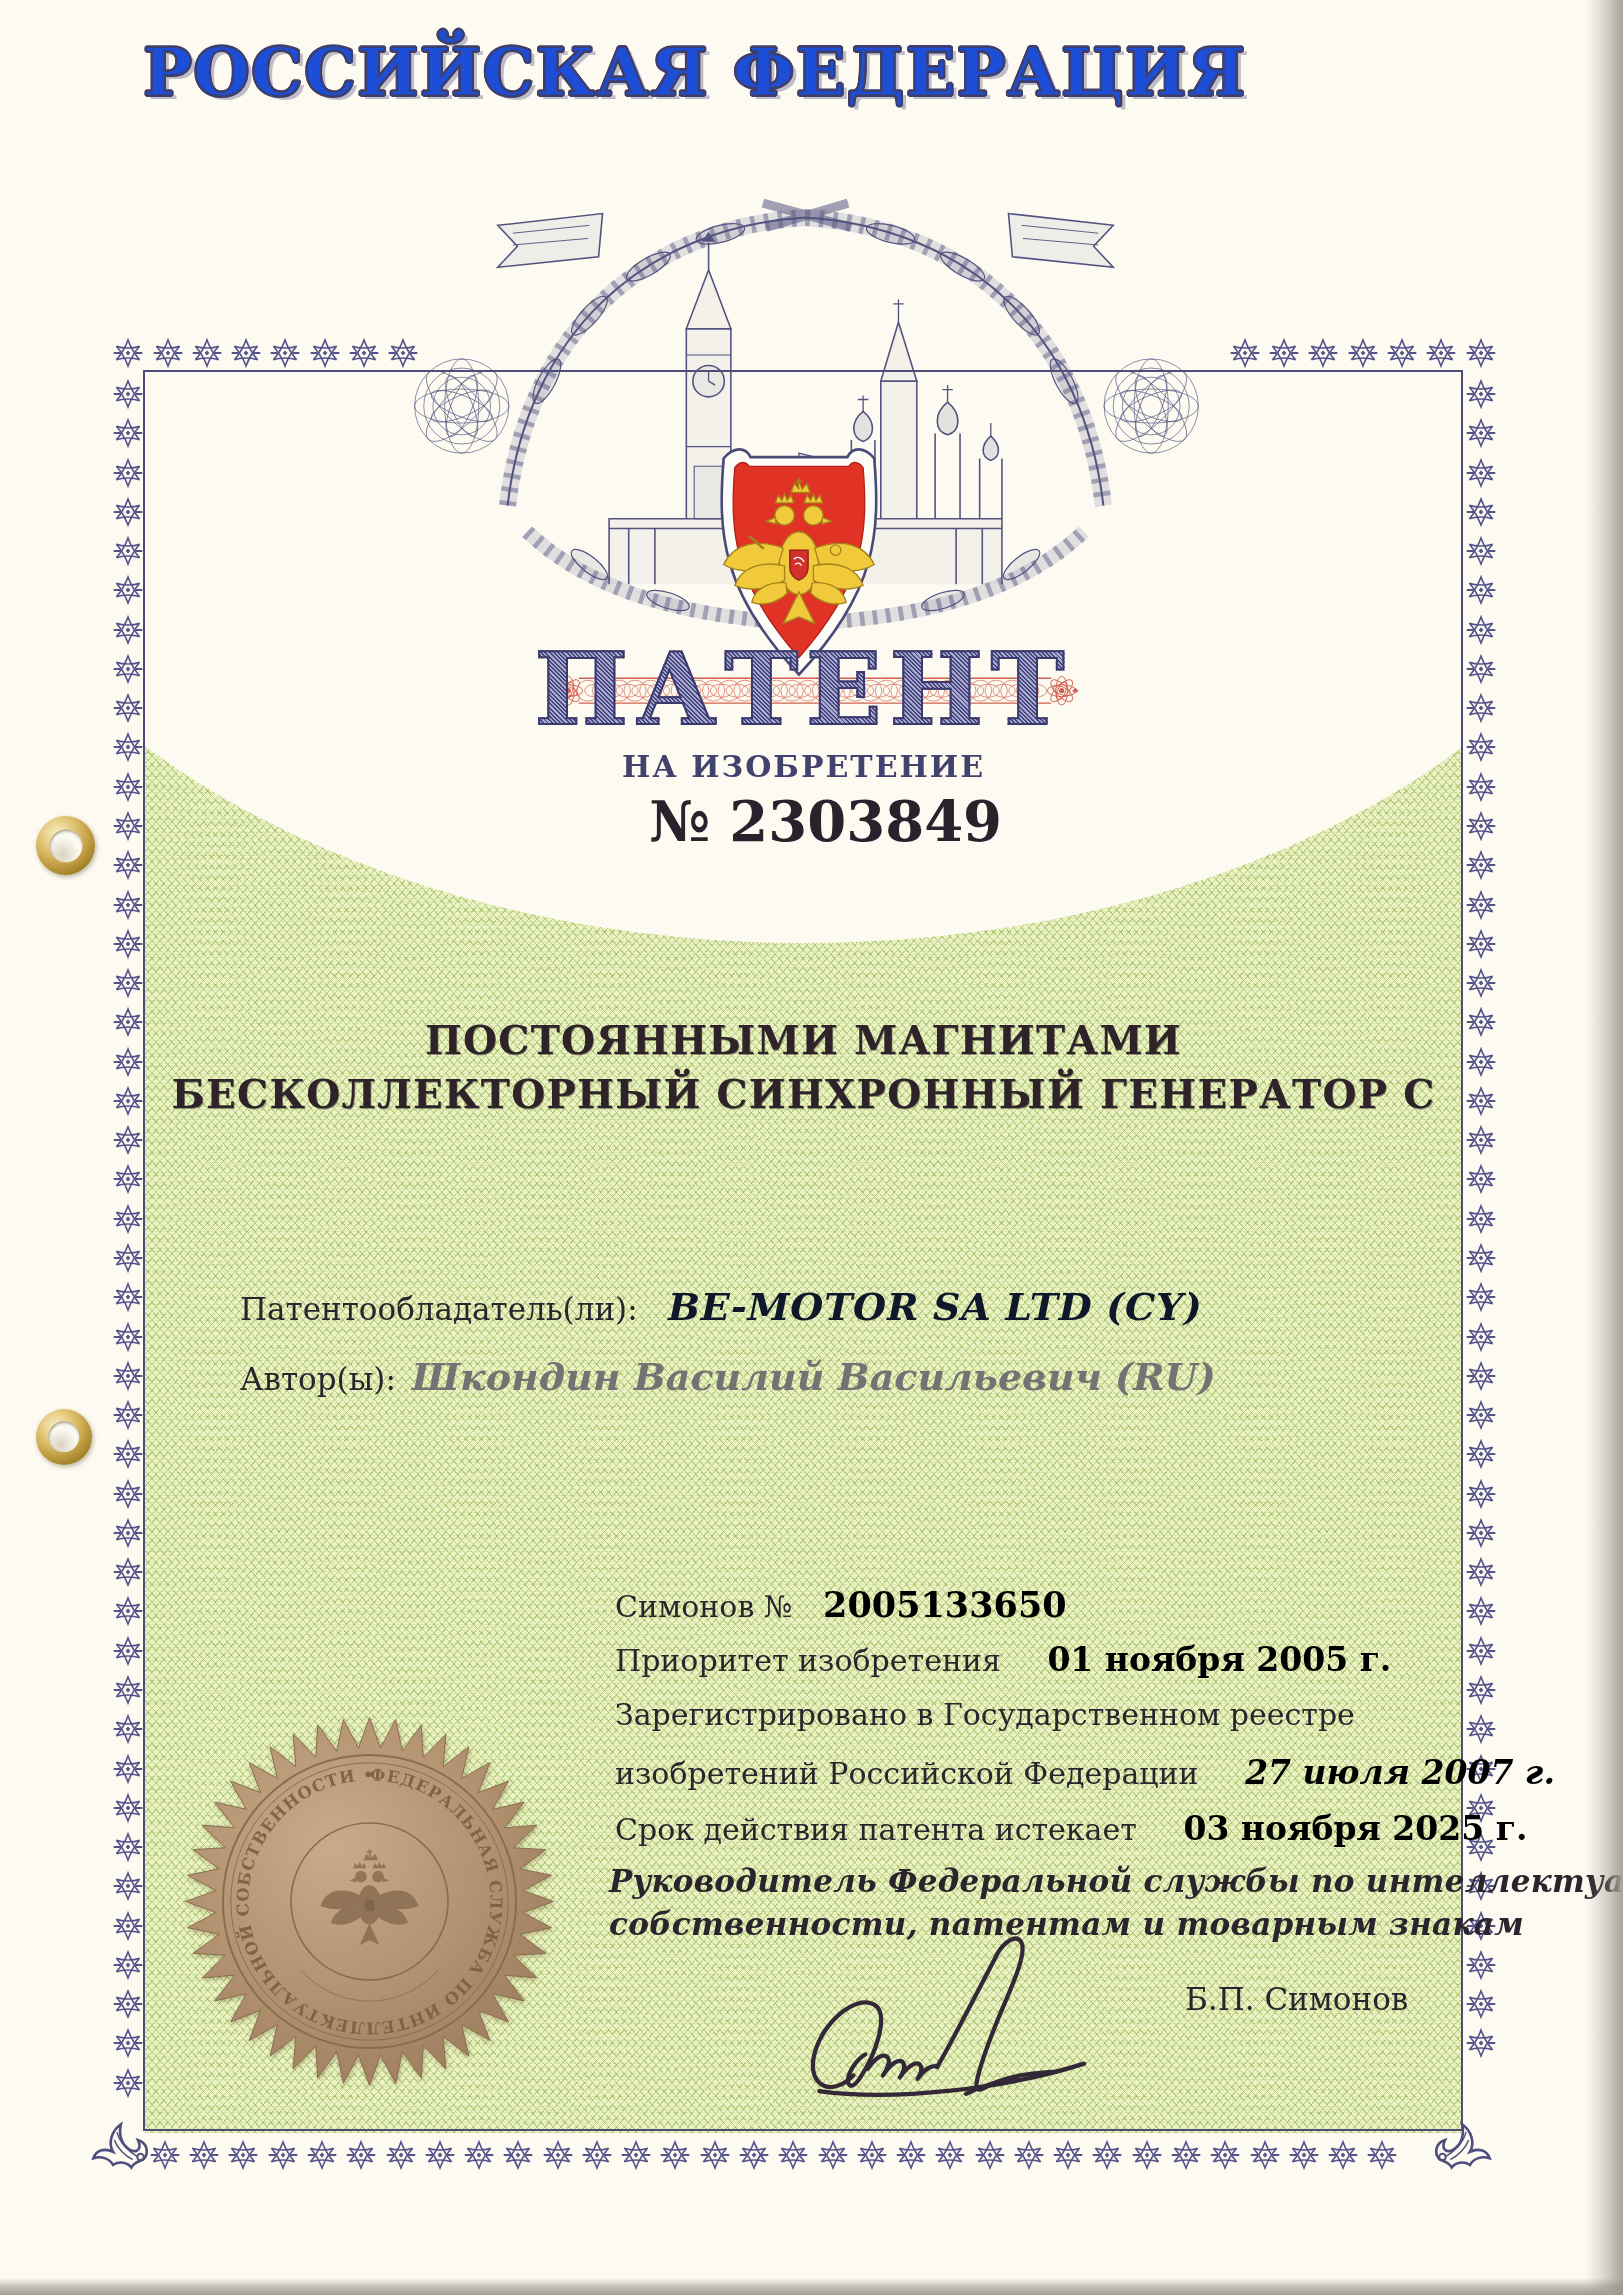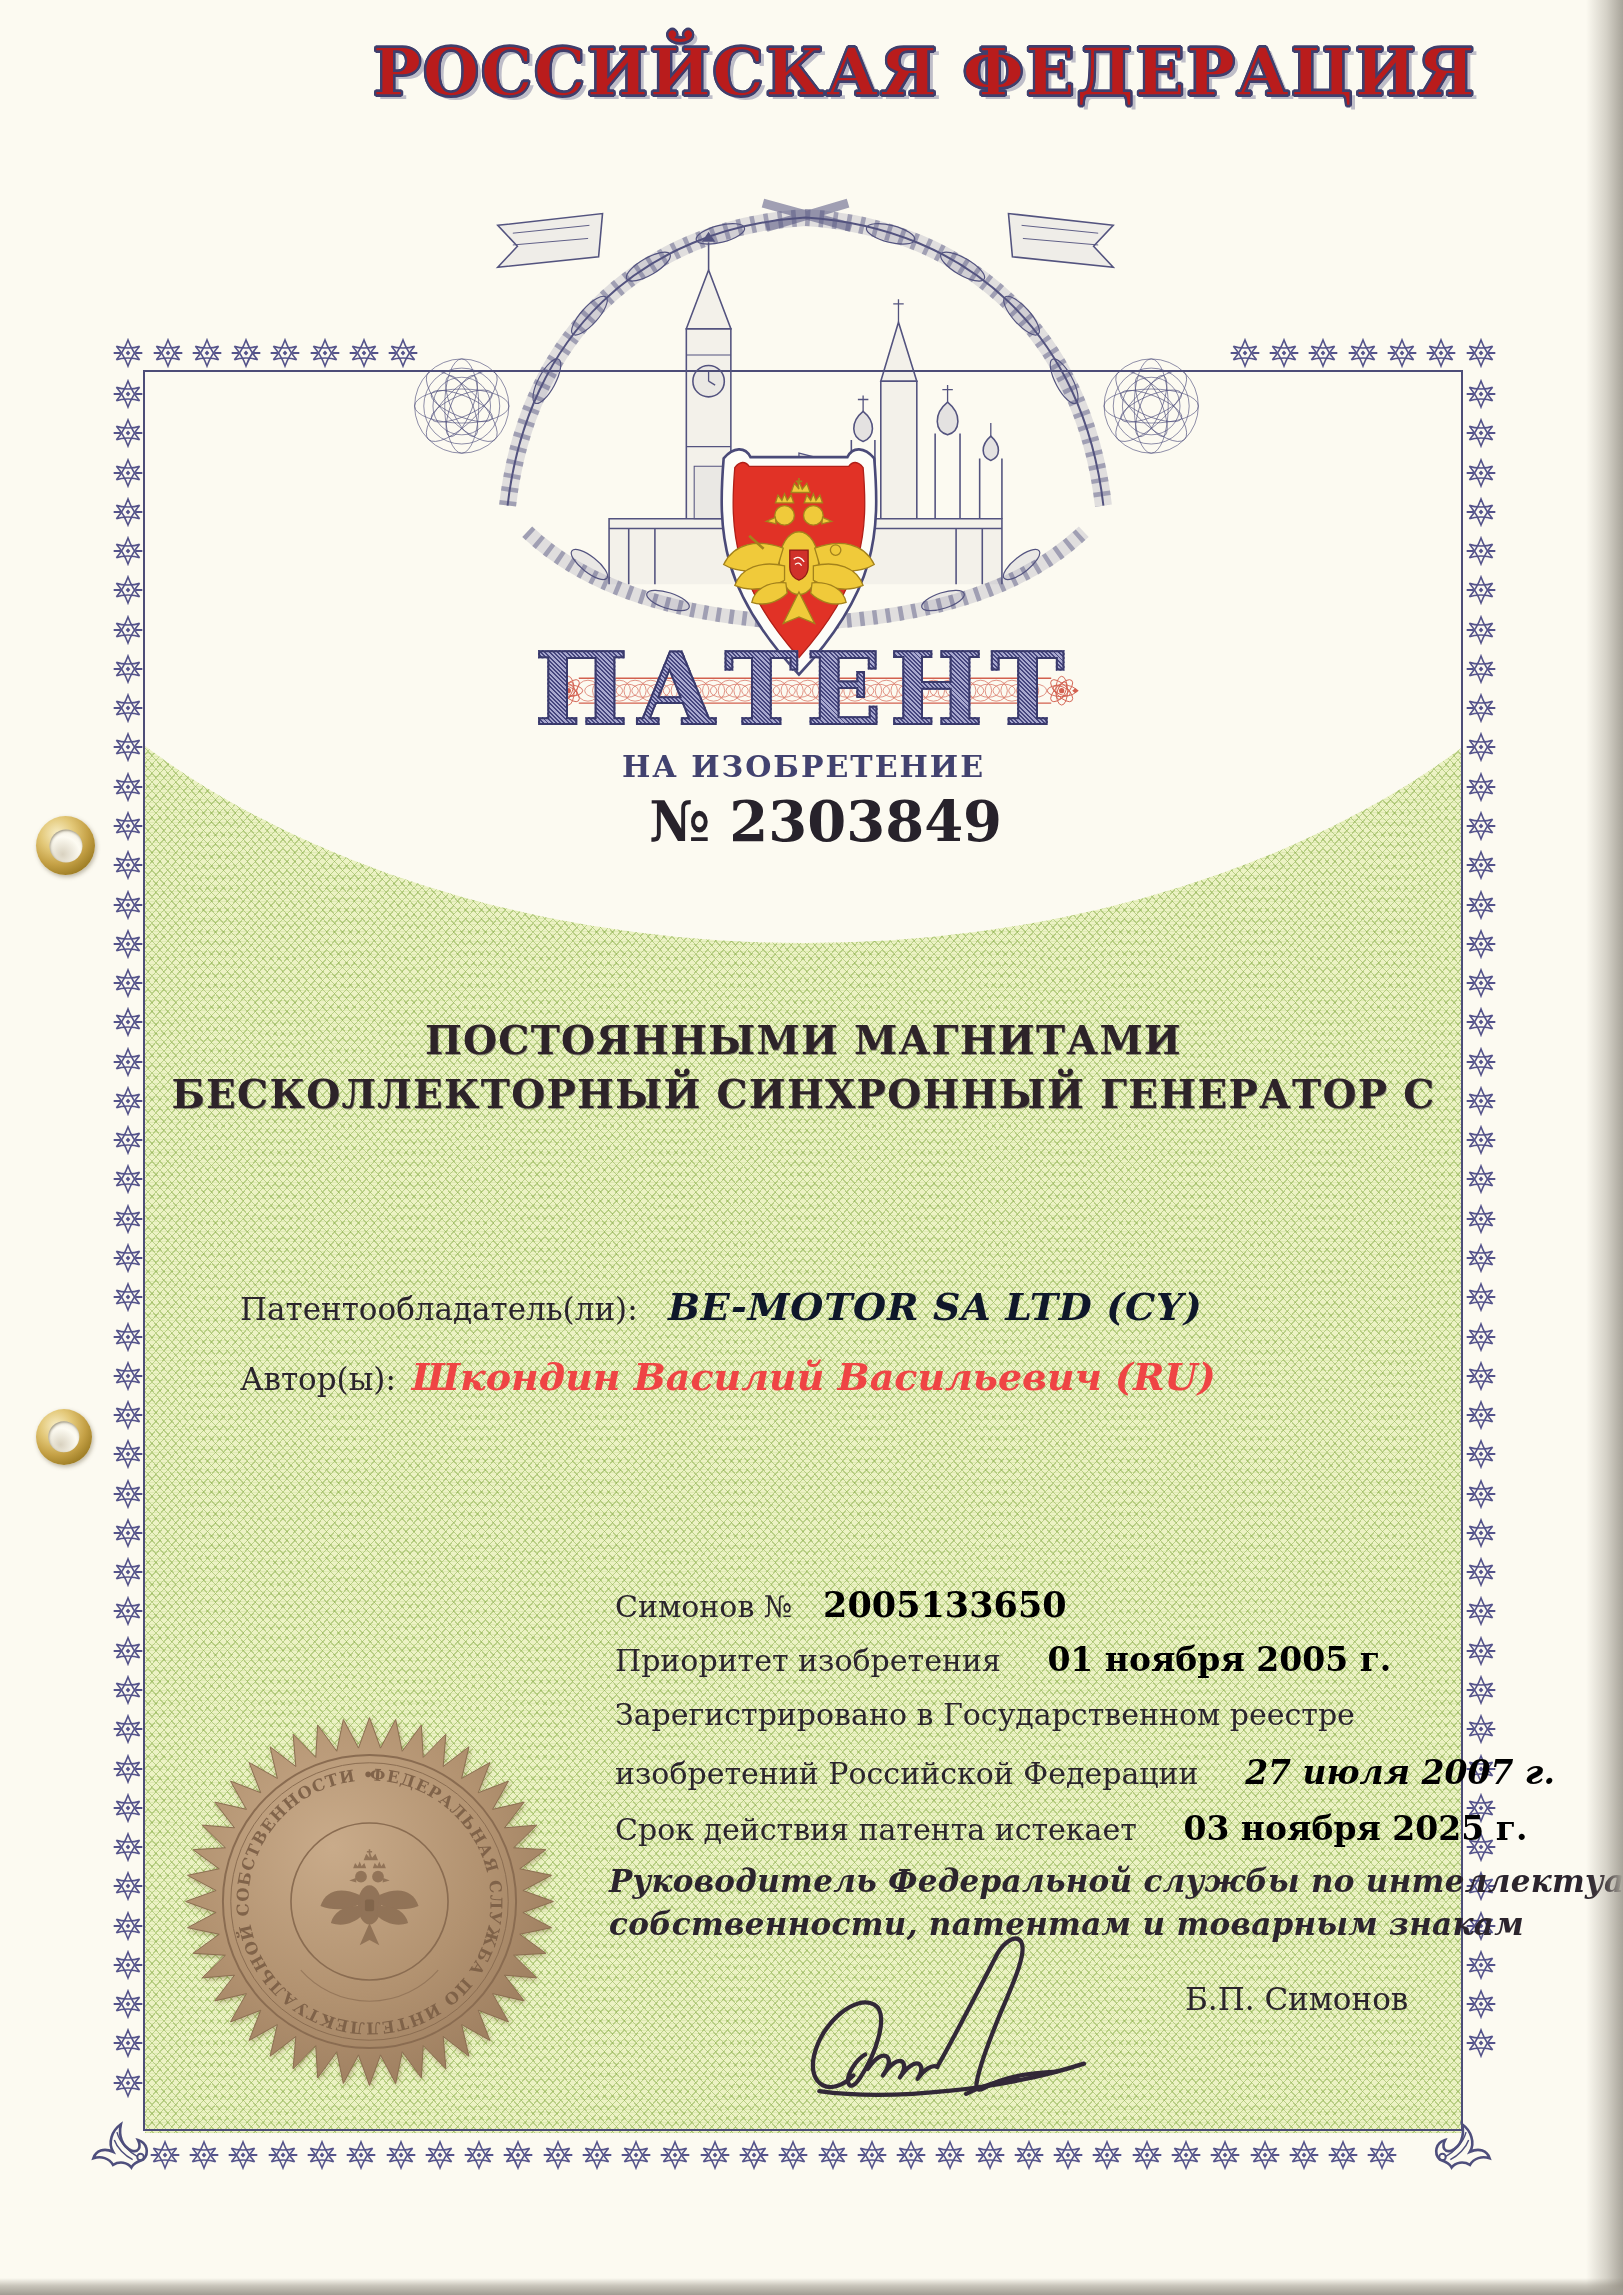--- a/index.html
+++ b/index.html
@@ -24,22 +24,22 @@
       repeating-linear-gradient(48deg, rgba(138,175,75,.50) 0 1px, rgba(0,0,0,0) 1px 5.9px),
       repeating-linear-gradient(-48deg, rgba(138,175,75,.50) 0 1px, rgba(0,0,0,0) 1px 5.9px),
       repeating-linear-gradient(0deg, rgba(160,195,100,.18) 0 0.7px, rgba(0,0,0,0) 0.7px 3.3px);
   }
   .swoosh{
     position:absolute;left:-224px;top:-889px;width:1767px;height:1177px;
     border-radius:50%;background:#fcfaf1;
   }
   
   .country{
-    position:absolute;left:155px;top:34px;width:1321px;text-align:right;z-index:4;
-    font-size:65px;font-weight:bold;letter-spacing:1.3px;color:#b91c1c;
+    position:absolute;left:143px;top:34px;width:1321px;text-align:left;z-index:4;
+    font-size:65px;font-weight:bold;letter-spacing:1.3px;color:#1d4ed8;
     -webkit-text-stroke:1.6px #3f3f6d;
     text-shadow:
       1.6px 0 0 #3f3f6d,-1.6px 0 0 #3f3f6d,0 1.6px 0 #3f3f6d,0 -1.6px 0 #3f3f6d,
       1.3px 1.3px 0 #3f3f6d,-1.3px 1.3px 0 #3f3f6d,1.3px -1.3px 0 #3f3f6d,-1.3px -1.3px 0 #3f3f6d,
       4.6px 3.9px 0 rgba(90,90,135,.38);
     white-space:nowrap;
   }
   .patent-word{
     position:absolute;left:143px;top:640px;width:1321px;text-align:center;z-index:5;
     font-size:99px;line-height:99px;font-weight:bold;letter-spacing:7.9px;
@@ -68,21 +68,21 @@
   .inv-title{
     position:absolute;left:143px;top:1013px;width:1321px;text-align:center;z-index:5;
     font-size:39px;line-height:54px;font-weight:bold;letter-spacing:1.3px;color:#2d2329;
     text-shadow:0.7px 0.7px 0 rgba(45,35,41,.45);
     white-space:nowrap;
   }
   
   .kv-line{position:absolute;z-index:5;white-space:nowrap;color:#2a242c;}
   .kv-label{font-size:31px;}
   .kv-value-sm{font-size:38px;font-weight:bold;font-style:italic;color:#0f172a;letter-spacing:0.7px;}
-  .kv-value-lg{font-size:38px;font-weight:bold;font-style:italic;color:#ef4444;}
+  .kv-value-lg{font-size:38px;font-weight:bold;font-style:italic;color:#737373;}
   
   .data-line{position:absolute;left:615px;z-index:5;white-space:nowrap;color:#2a242c;font-size:30px;}
   .data-line b{font-size:33px;color:#000000;}
   .data-line .it{font-style:italic;}
   .gap{display:inline-block;width:27.5px;}
   
   .role-line{
     position:absolute;left:609px;z-index:5;white-space:nowrap;
     font-size:31px;font-style:italic;font-weight:bold;color:#2b242d;letter-spacing:0.3px;
   }

